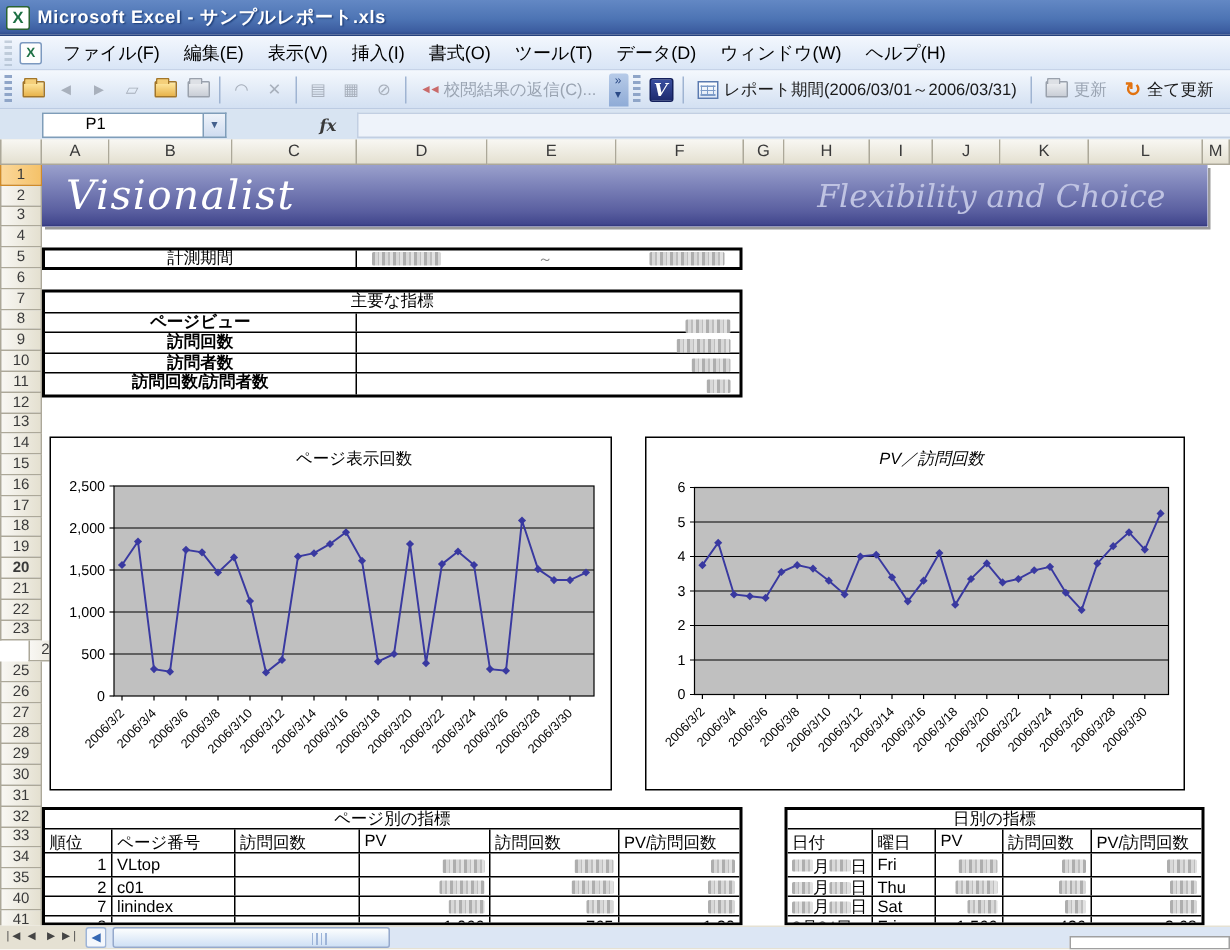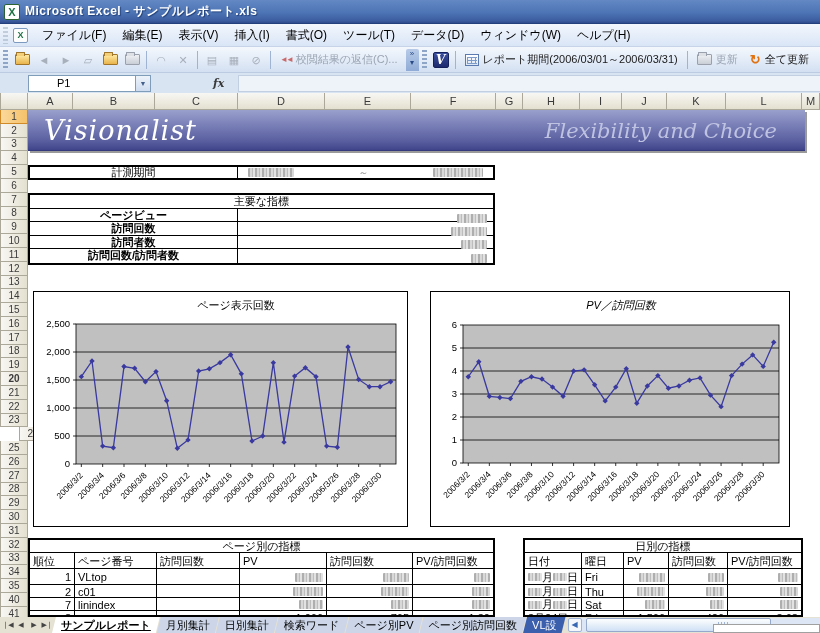--- a/index.html
+++ b/index.html
@@ -635,29 +635,20 @@
     </div>
   </div>
 
   <div class="tabbar">
     <div class="nav-btns">
       <span class="nav-btn">❘◀</span>
       <span class="nav-btn">◀</span>
       <span class="nav-btn">▶</span>
       <span class="nav-btn">▶❘</span>
     </div>
-    <div id="tabs" style="display:flex">
-        <div class="stab active">サンプルレポート</div>
-        <div class="stab">月別集計</div>
-        <div class="stab">日別集計</div>
-        <div class="stab">検索ワード</div>
-        <div class="stab">ページ別PV</div>
-        <div class="stab">ページ別訪問回数</div>
-        <div class="stab colored">VL設</div>
-      </div>
     <div class="tab-scroll-btn">◀</div>
     <div class="hscroll">
       <div class="hthumb"></div>
     </div>
   </div>
   <div class="tipbox"></div>
 
 </div>
 
 </body></html>

